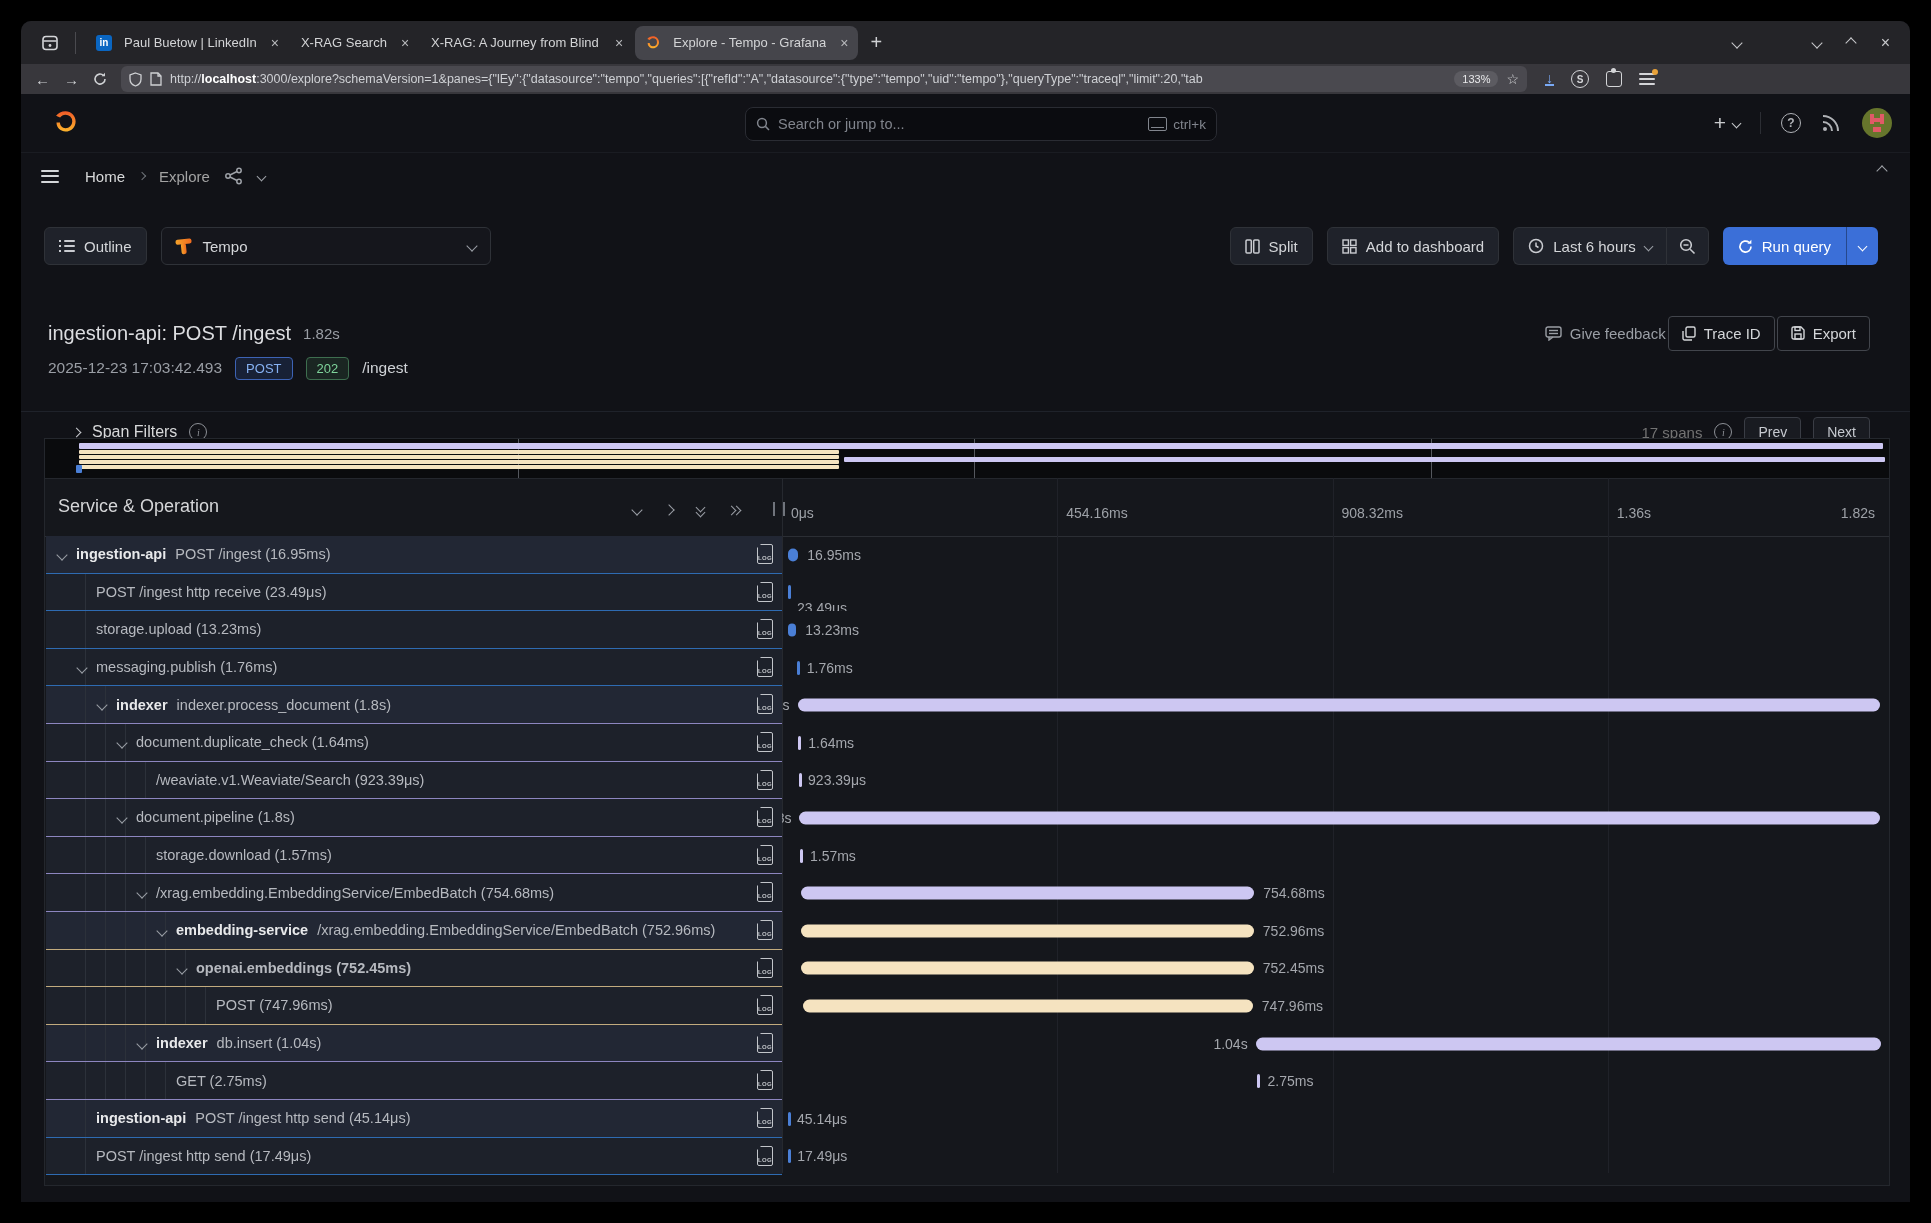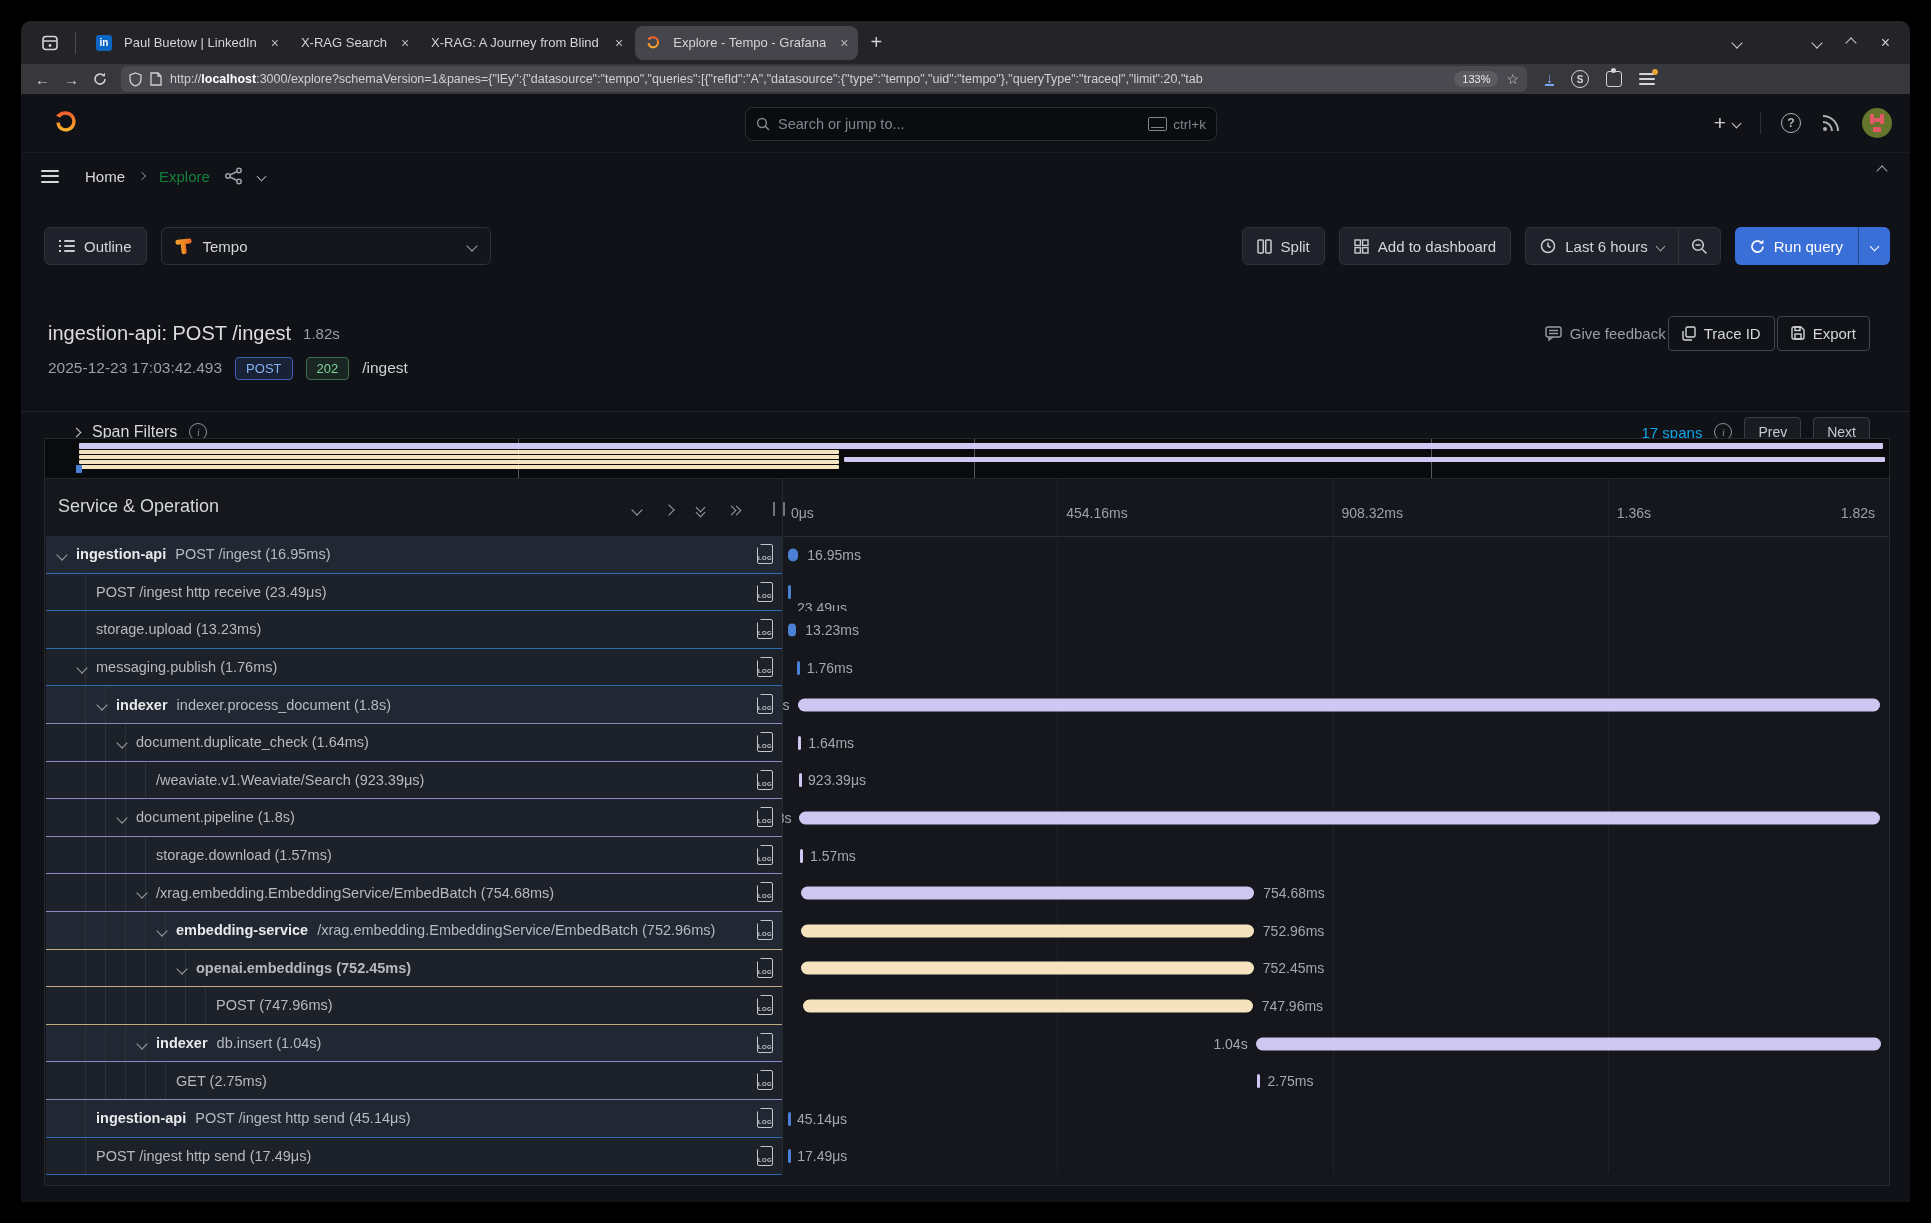--- a/index.html
+++ b/index.html
@@ -63,24 +63,24 @@
     background:
       linear-gradient(#e05a67,#e05a67) 0 0/4px 10px no-repeat,
       linear-gradient(#e05a67,#e05a67) 10px 0/4px 10px no-repeat,
       linear-gradient(#e05a67,#e05a67) 0 4px/14px 4px no-repeat,
       linear-gradient(#e05a67,#e05a67) 3px 13px/8px 5px no-repeat}
   .crumbrow{height:46px;display:flex;align-items:center;padding:0 20px;gap:14px;position:relative}
   .hamb{position:relative;width:18px;height:13px;margin-right:12px}
   .hamb i{position:absolute;left:0;width:18px;height:2px;background:#d4d6d9;border-radius:1px}
   .hamb i:nth-child(1){top:0}.hamb i:nth-child(2){top:5.5px}.hamb i:nth-child(3){top:11px}
   .crumb{font-size:15px;color:#d8d9da}
-  .crumb.cur{color:#15803d}
+  .crumb.cur{color:#a3a3a3}
   .crumbsep{color:#6f7379}
   .collapse-up{position:absolute;right:24px;top:14px;color:#9ea2a8}
-  .toolrow{height:86px;display:flex;align-items:flex-start;padding:28px 20px 0 23px;gap:14px}
+  .toolrow{height:86px;display:flex;align-items:flex-start;padding:28px 32px 0 23px;gap:14px}
   .btn{height:38px;display:flex;align-items:center;gap:9px;padding:0 14px;border:1px solid #2f3238;
        border-radius:6px;background:#1f222a;color:#d4d6d9;font-size:15px;box-sizing:border-box;white-space:nowrap}
   .btn.dark{background:#15161c;width:330px}
   .btn.dark .sp{flex:1}
   .toolright{margin-left:auto;display:flex;align-items:flex-start;gap:14px}
   .tgrp{display:flex}
   .tgrp .btn{border-radius:6px 0 0 6px;border-right:none}
   .tgrp .btn.rt{border-radius:0 6px 6px 0;border-right:1px solid #2f3238;border-left:1px solid #2f3238;padding:0 12px}
   .runq{display:flex;height:38px;border-radius:6px;overflow:hidden}
   .runq .main{background:var(--accent);color:#fff;display:flex;align-items:center;gap:9px;padding:0 15px;font-size:15px}
@@ -107,21 +107,21 @@
   .badge{font-size:13px;padding:3px 10px;border-radius:4px;border:1px solid}
   .badge.post{color:#86b1f2;border-color:#3d63b5;background:rgba(61,113,217,.16)}
   .badge.ok{color:#7fd49b;border-color:#3e6e4f;background:rgba(86,166,108,.14)}
   .subline .path{color:#d0d3d7}
   .filtrow{height:40px;margin-top:26px;border-top:1px solid #1f222a;display:flex;align-items:center;
            padding:0 40px 0 52px;gap:12px}
   .filtrow .lbl{font-size:16px;color:#d8d9da;font-weight:500}
   .info{width:16px;height:16px;border:1.4px solid #8d9096;border-radius:50%;color:#8d9096;font-size:10px;
         display:flex;align-items:center;justify-content:center;font-style:italic;font-family:"Liberation Serif",serif}
   .filt-right{margin-left:auto;display:flex;align-items:center;gap:12px}
-  .filt-right .cnt{font-size:15px;color:#0ea5e9;font-weight:500}
+  .filt-right .cnt{font-size:15px;color:#737373;font-weight:500}
   .pnbtn{height:29px;padding:0 13px;border:1px solid #3a3d45;border-radius:4px;background:#191b21;
          color:#c7cad0;font-size:14px;display:flex;align-items:center}
   
   .panel{position:absolute;left:23px;top:344px;width:1846px;height:748px;background:#15171c;
          border:1px solid #24272d;box-sizing:border-box}
   .minimap{position:absolute;left:0;top:0;right:0;height:39px;background:#0a0b0d;border-bottom:1px solid #24272d}
   .mm-inner{position:absolute;left:16px;right:2px;top:0;bottom:0}
   .mm-bar{position:absolute;border-radius:1px}
   .mm-grid{position:absolute;top:0;bottom:0;width:1px;background:#55585e}
   .gridhead{position:absolute;left:0;top:39px;right:0;height:58px;border-bottom:1px solid #2b2e34}

